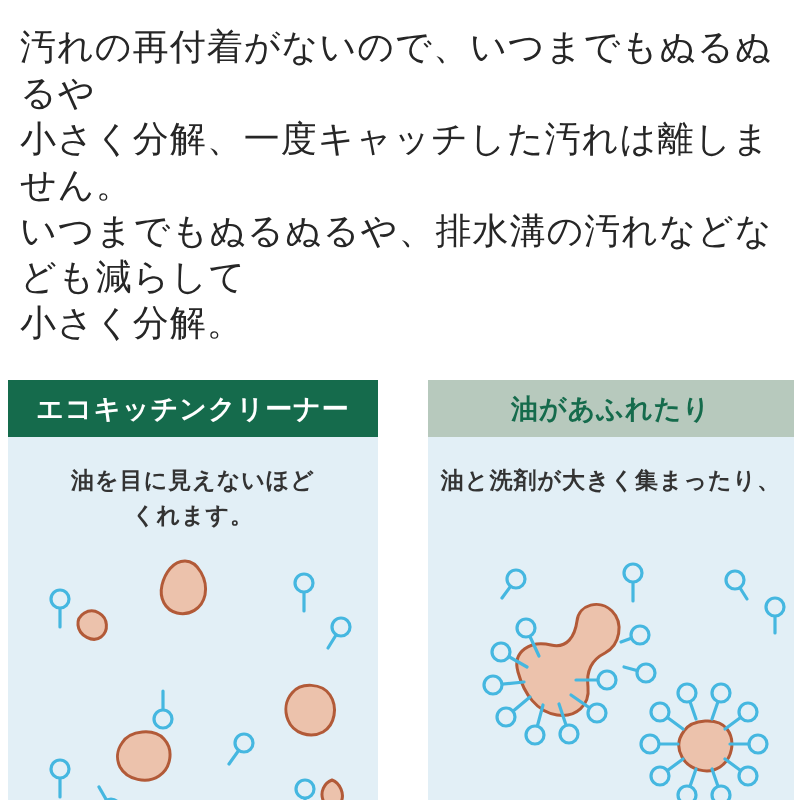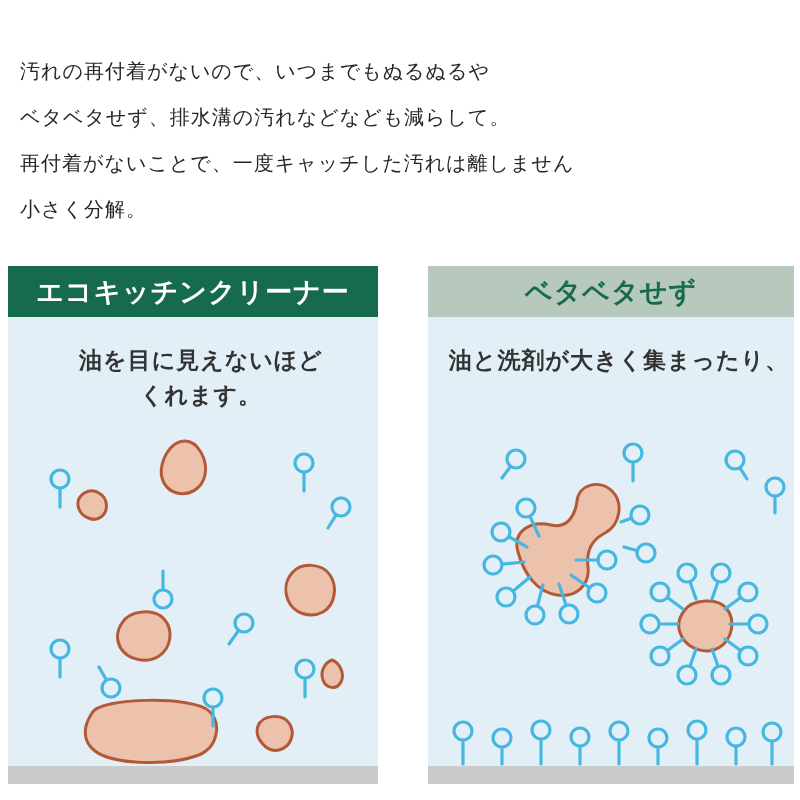--- a/index.html
+++ b/index.html
@@ -1,49 +1,49 @@
 <!DOCTYPE html>
 <html><head>
 <meta charset="utf-8">
 <style>
   * { margin:0; padding:0; box-sizing:border-box; }
   html,body { background:#ffffff; }
   body { width:800px; height:800px; font-family:"Liberation Sans","DejaVu Sans",sans-serif; color:#262626; }
   .page { width:800px; height:800px; overflow:hidden; }
 
-  .intro { padding:48px 18px 0 20px; font-size:20px; line-height:46px; letter-spacing:1px; color:#262626; }
+  .intro { padding:24px 18px 0 20px; font-size:36px; line-height:46px; letter-spacing:1px; color:#262626; }
 
   .panels { display:flex; padding:0 6px 0 8px; gap:50px; margin-top:34px; }
 
   .panel { width:370px; }
   .panel.general { width:366px; }
-  .panel-header { height:51px; display:flex; align-items:center; justify-content:center;
+  .panel-header { height:57px; display:flex; align-items:center; justify-content:center;
                   font-weight:bold; font-size:27px; letter-spacing:1px; }
   .panel-header.eco { background:#156b4c; color:#ffffff; }
   .panel-header.general { background:#b7c9bd; color:#156b4c; }
 
   .panel-body { position:relative; height:467px; background:#e2eff6; }
   .panel-svg { position:absolute; left:0; top:0; width:100%; height:100%; display:block; }
-  .panel-desc { position:absolute; top:26px; left:8px; width:100%; text-align:center;
+  .panel-desc { position:absolute; top:26px; left:0; width:100%; text-align:center;
                 font-size:23px; font-weight:bold; line-height:35px; color:#333333; letter-spacing:1px; }
   .panel-strip { position:absolute; left:0; right:0; bottom:0; height:18px; background:#c9cccb; }
 
   .pin line { stroke:#45b7e0; stroke-width:3.2; stroke-linecap:round; }
   .pin circle { stroke:#45b7e0; stroke-width:3.2; fill:#e2eff6; }
   .oil { fill:#ecc2ac; stroke:#b25a38; stroke-width:3; stroke-linejoin:round; }
 </style>
 </head>
 <body>
 
 <div class="page">
 
   <div class="intro">
     <div>汚れの再付着がないので、いつまでもぬるぬるや</div>
-    <div>ベタベタせず、排水溝の汚れなどなども減らして。</div>
-    <div>再付着がないことで、一度キャッチした汚れは離しません</div>
+    <div>小さく分解、一度キャッチした汚れは離しません。</div>
+    <div>いつまでもぬるぬるや、排水溝の汚れなどなども減らして</div>
     <div>小さく分解。</div>
   </div>
 
   <div class="panels">
 
     <section class="panel eco">
       <header class="panel-header eco">エコキッチンクリーナー</header>
       <div class="panel-body">
 
         <svg class="panel-svg" viewBox="0 0 370 467">
@@ -97,21 +97,21 @@
         <div class="panel-desc">
           <div>油を目に見えないほど</div>
           <div>くれます。</div>
         </div>
 
         <div class="panel-strip"></div>
       </div>
     </section>
 
     <section class="panel general">
-      <header class="panel-header general">ベタベタせず</header>
+      <header class="panel-header general">油があふれたり</header>
       <div class="panel-body">
 
         <svg class="panel-svg" viewBox="0 0 366 467">
 
           <path class="oil" d="M 90,235 C 84,214 103,203 123,208 C 139,212 147,199 149,184 C 151,167 172,162 184,174 C 196,186 192,208 177,216 C 163,223 158,234 160,250 C 162,268 148,281 129,278 C 109,275 96,257 90,235 Z"></path>
           <path class="oil" d="M 256,294 C 264,282 290,280 299,292 C 308,304 304,322 292,330 C 280,338 261,333 254,320 C 249,311 250,302 256,294 Z"></path>
 
           <g class="pin">
               <line x1="88" y1="142" x2="74" y2="161"></line>
               <circle cx="88" cy="142" r="9"></circle>

